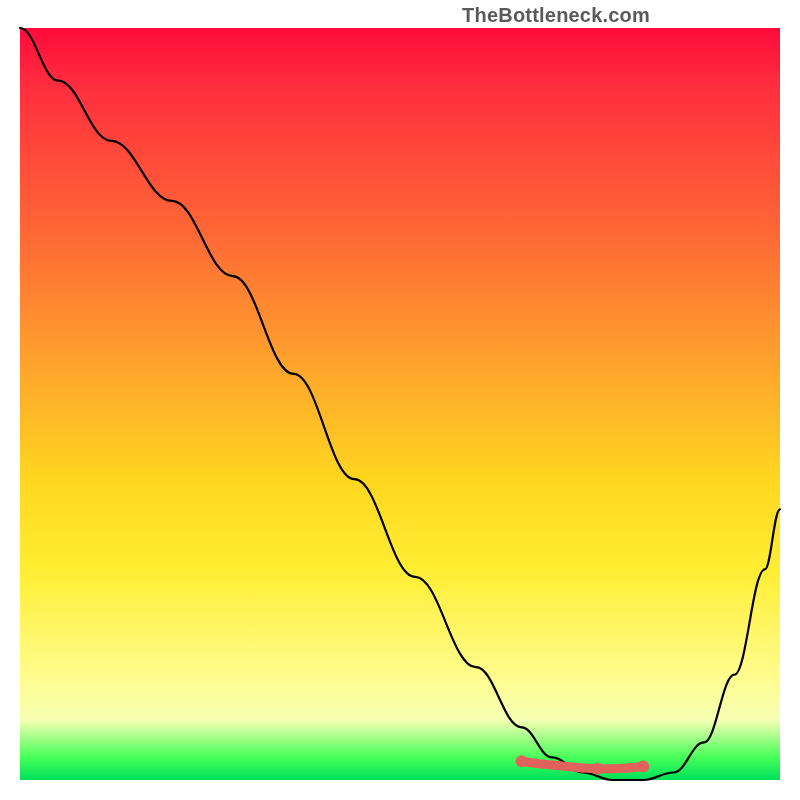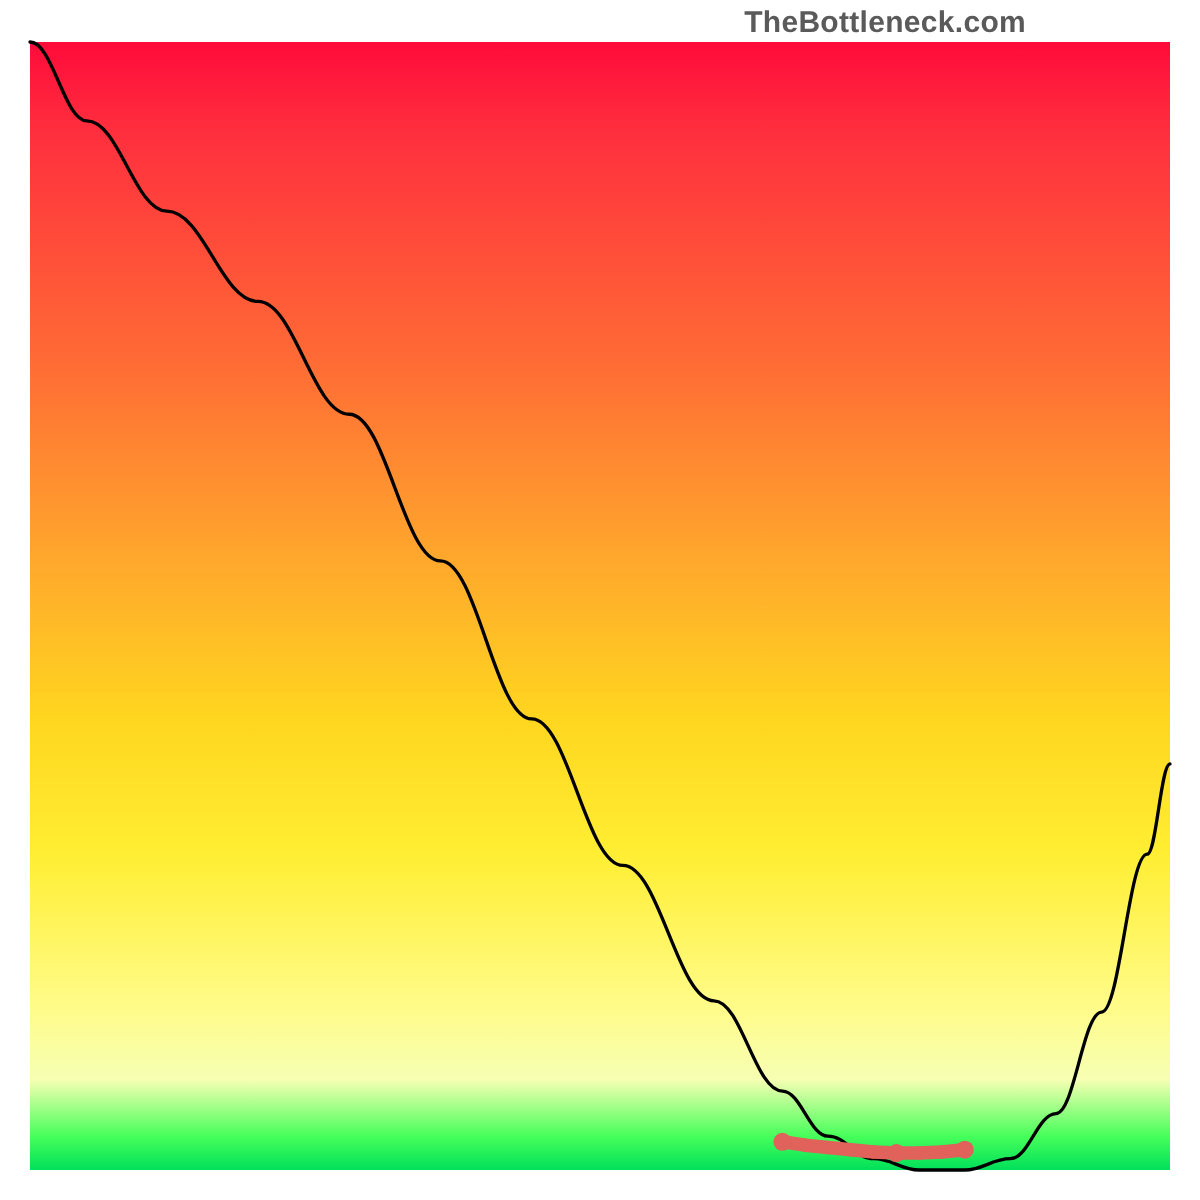--- a/index.html
+++ b/index.html
@@ -8,21 +8,20 @@
     width: 800px;
     height: 800px;
     background: #ffffff;
     font-family: Arial, Helvetica, sans-serif;
     overflow: hidden;
   }
   .container {
     position: relative;
     width: 664px;
     height: 800px;
-    padding-left: 34px;
   }
   .watermark {
     position: absolute;
     top: 4px;
     right: 14px;
     font-size: 20px;
     font-weight: 600;
     color: #5a5a5a;
     letter-spacing: 0.2px;
   }

